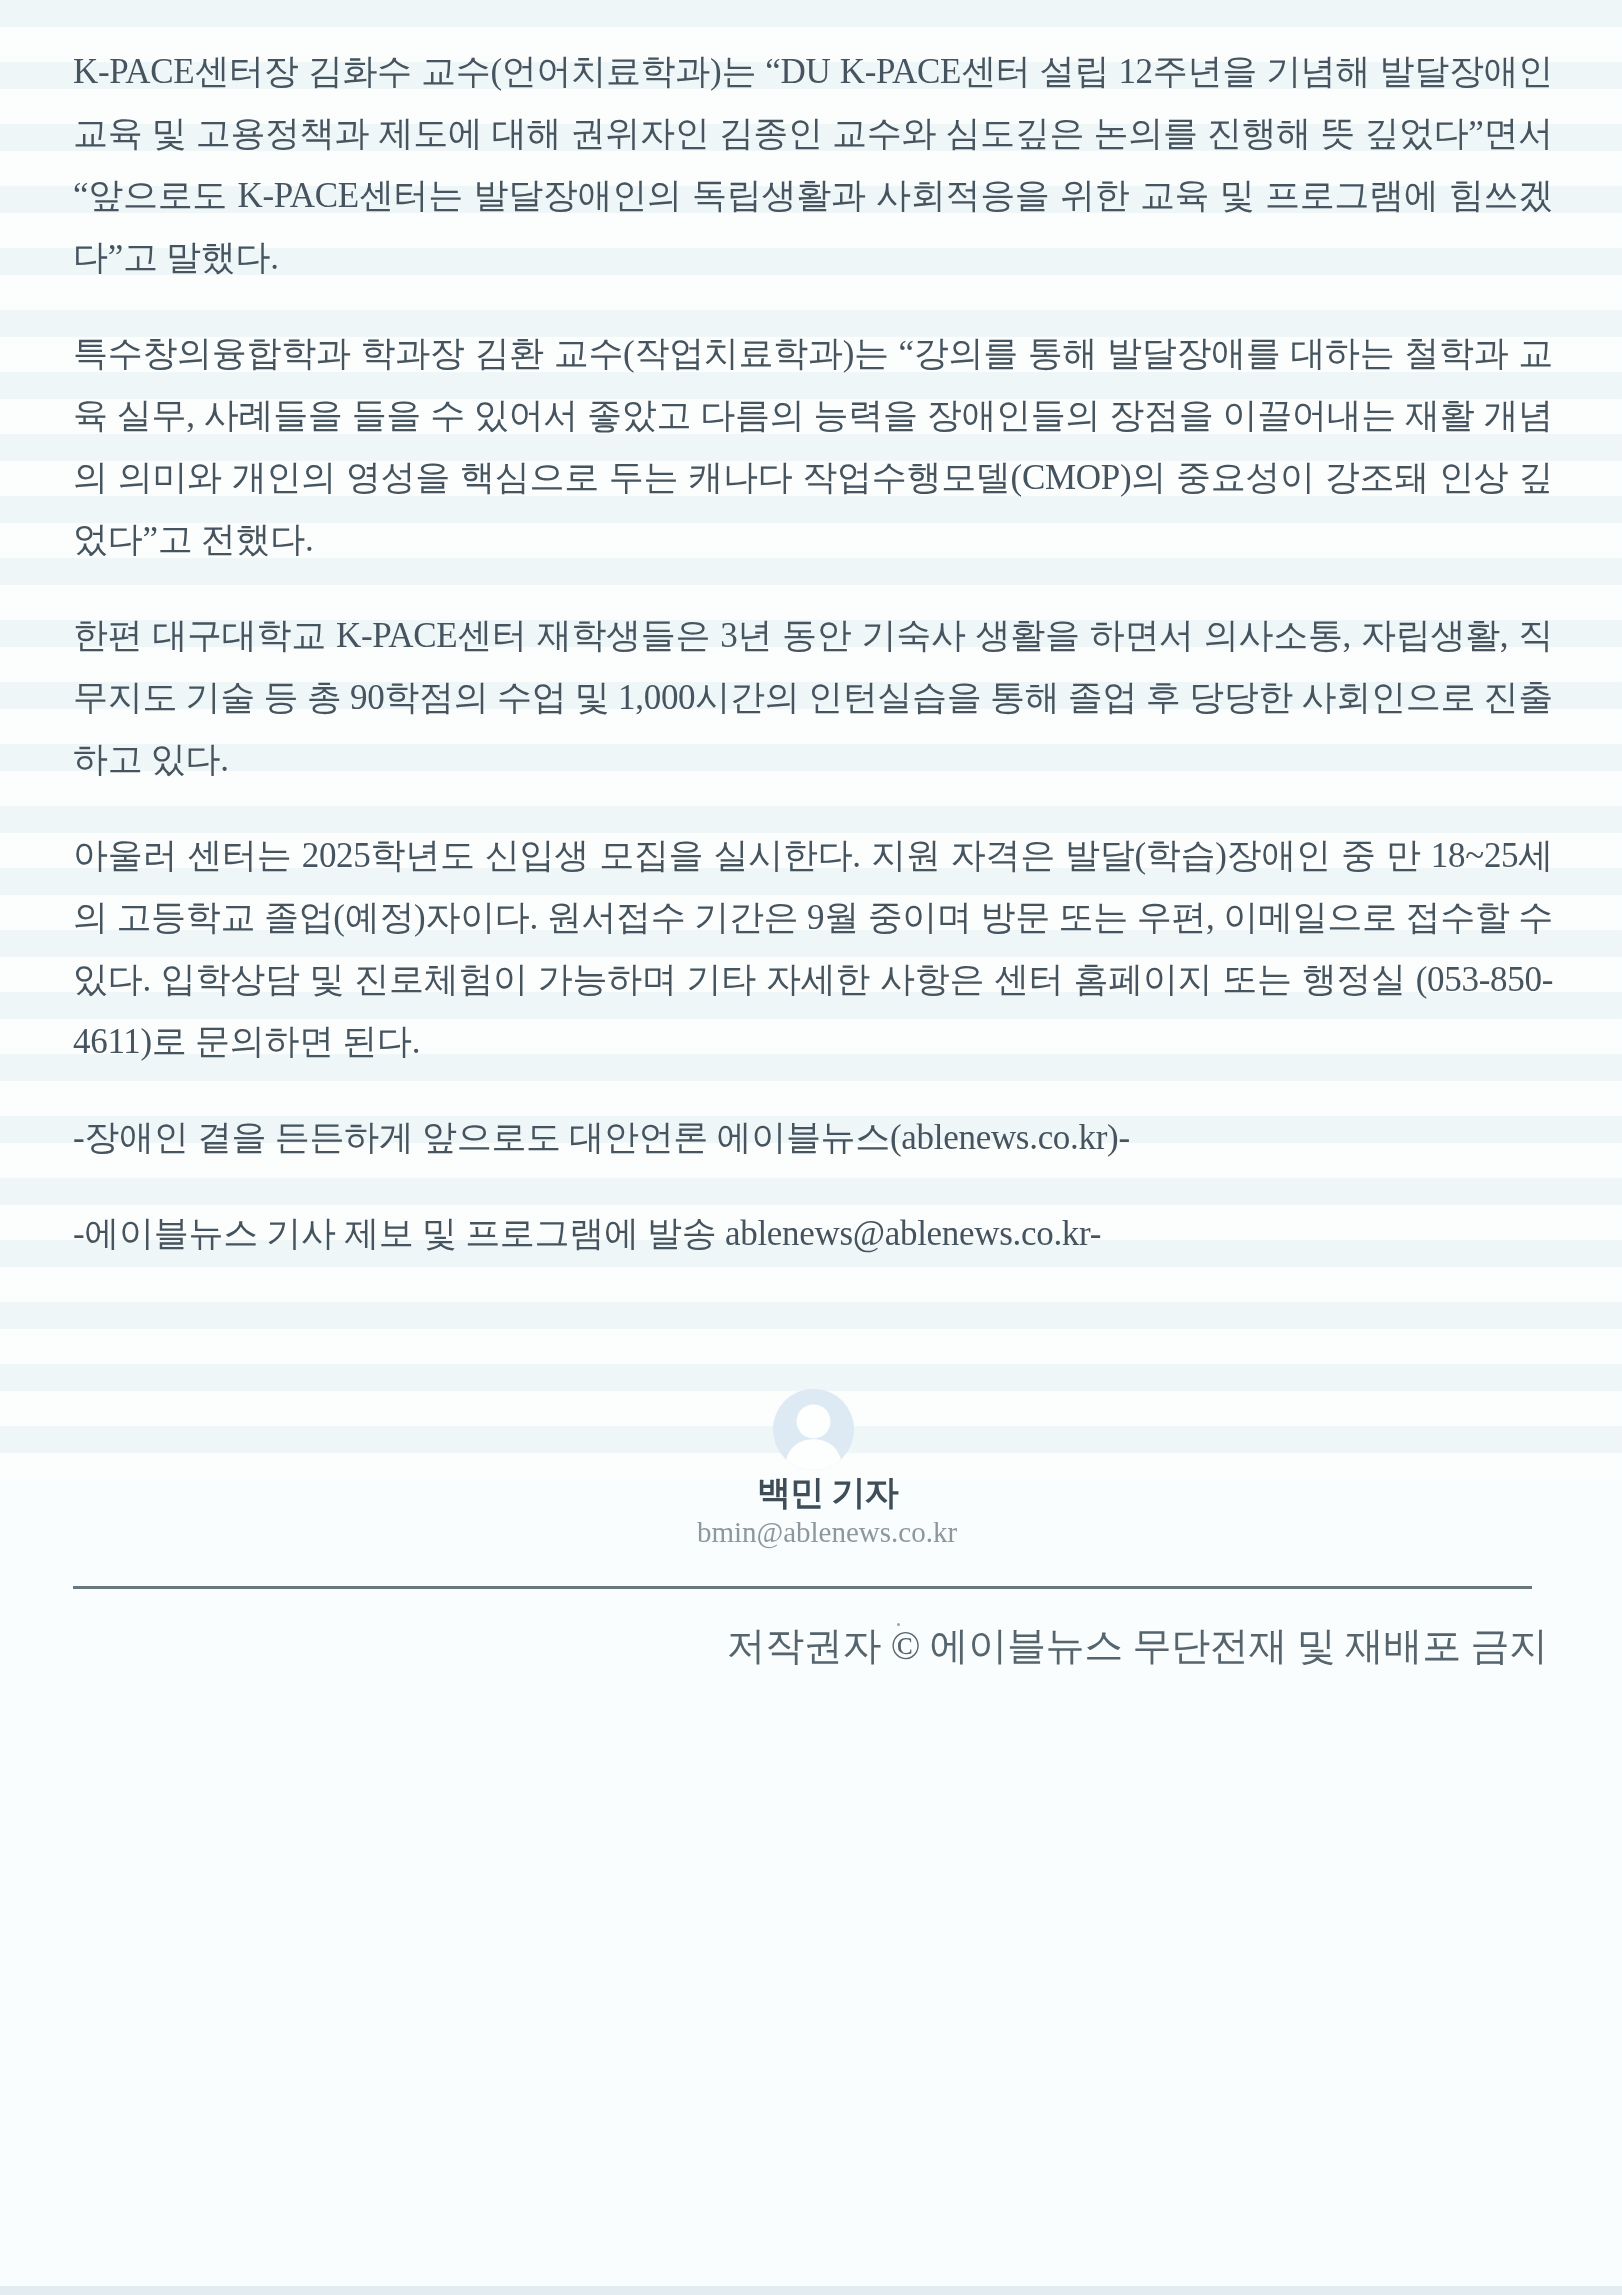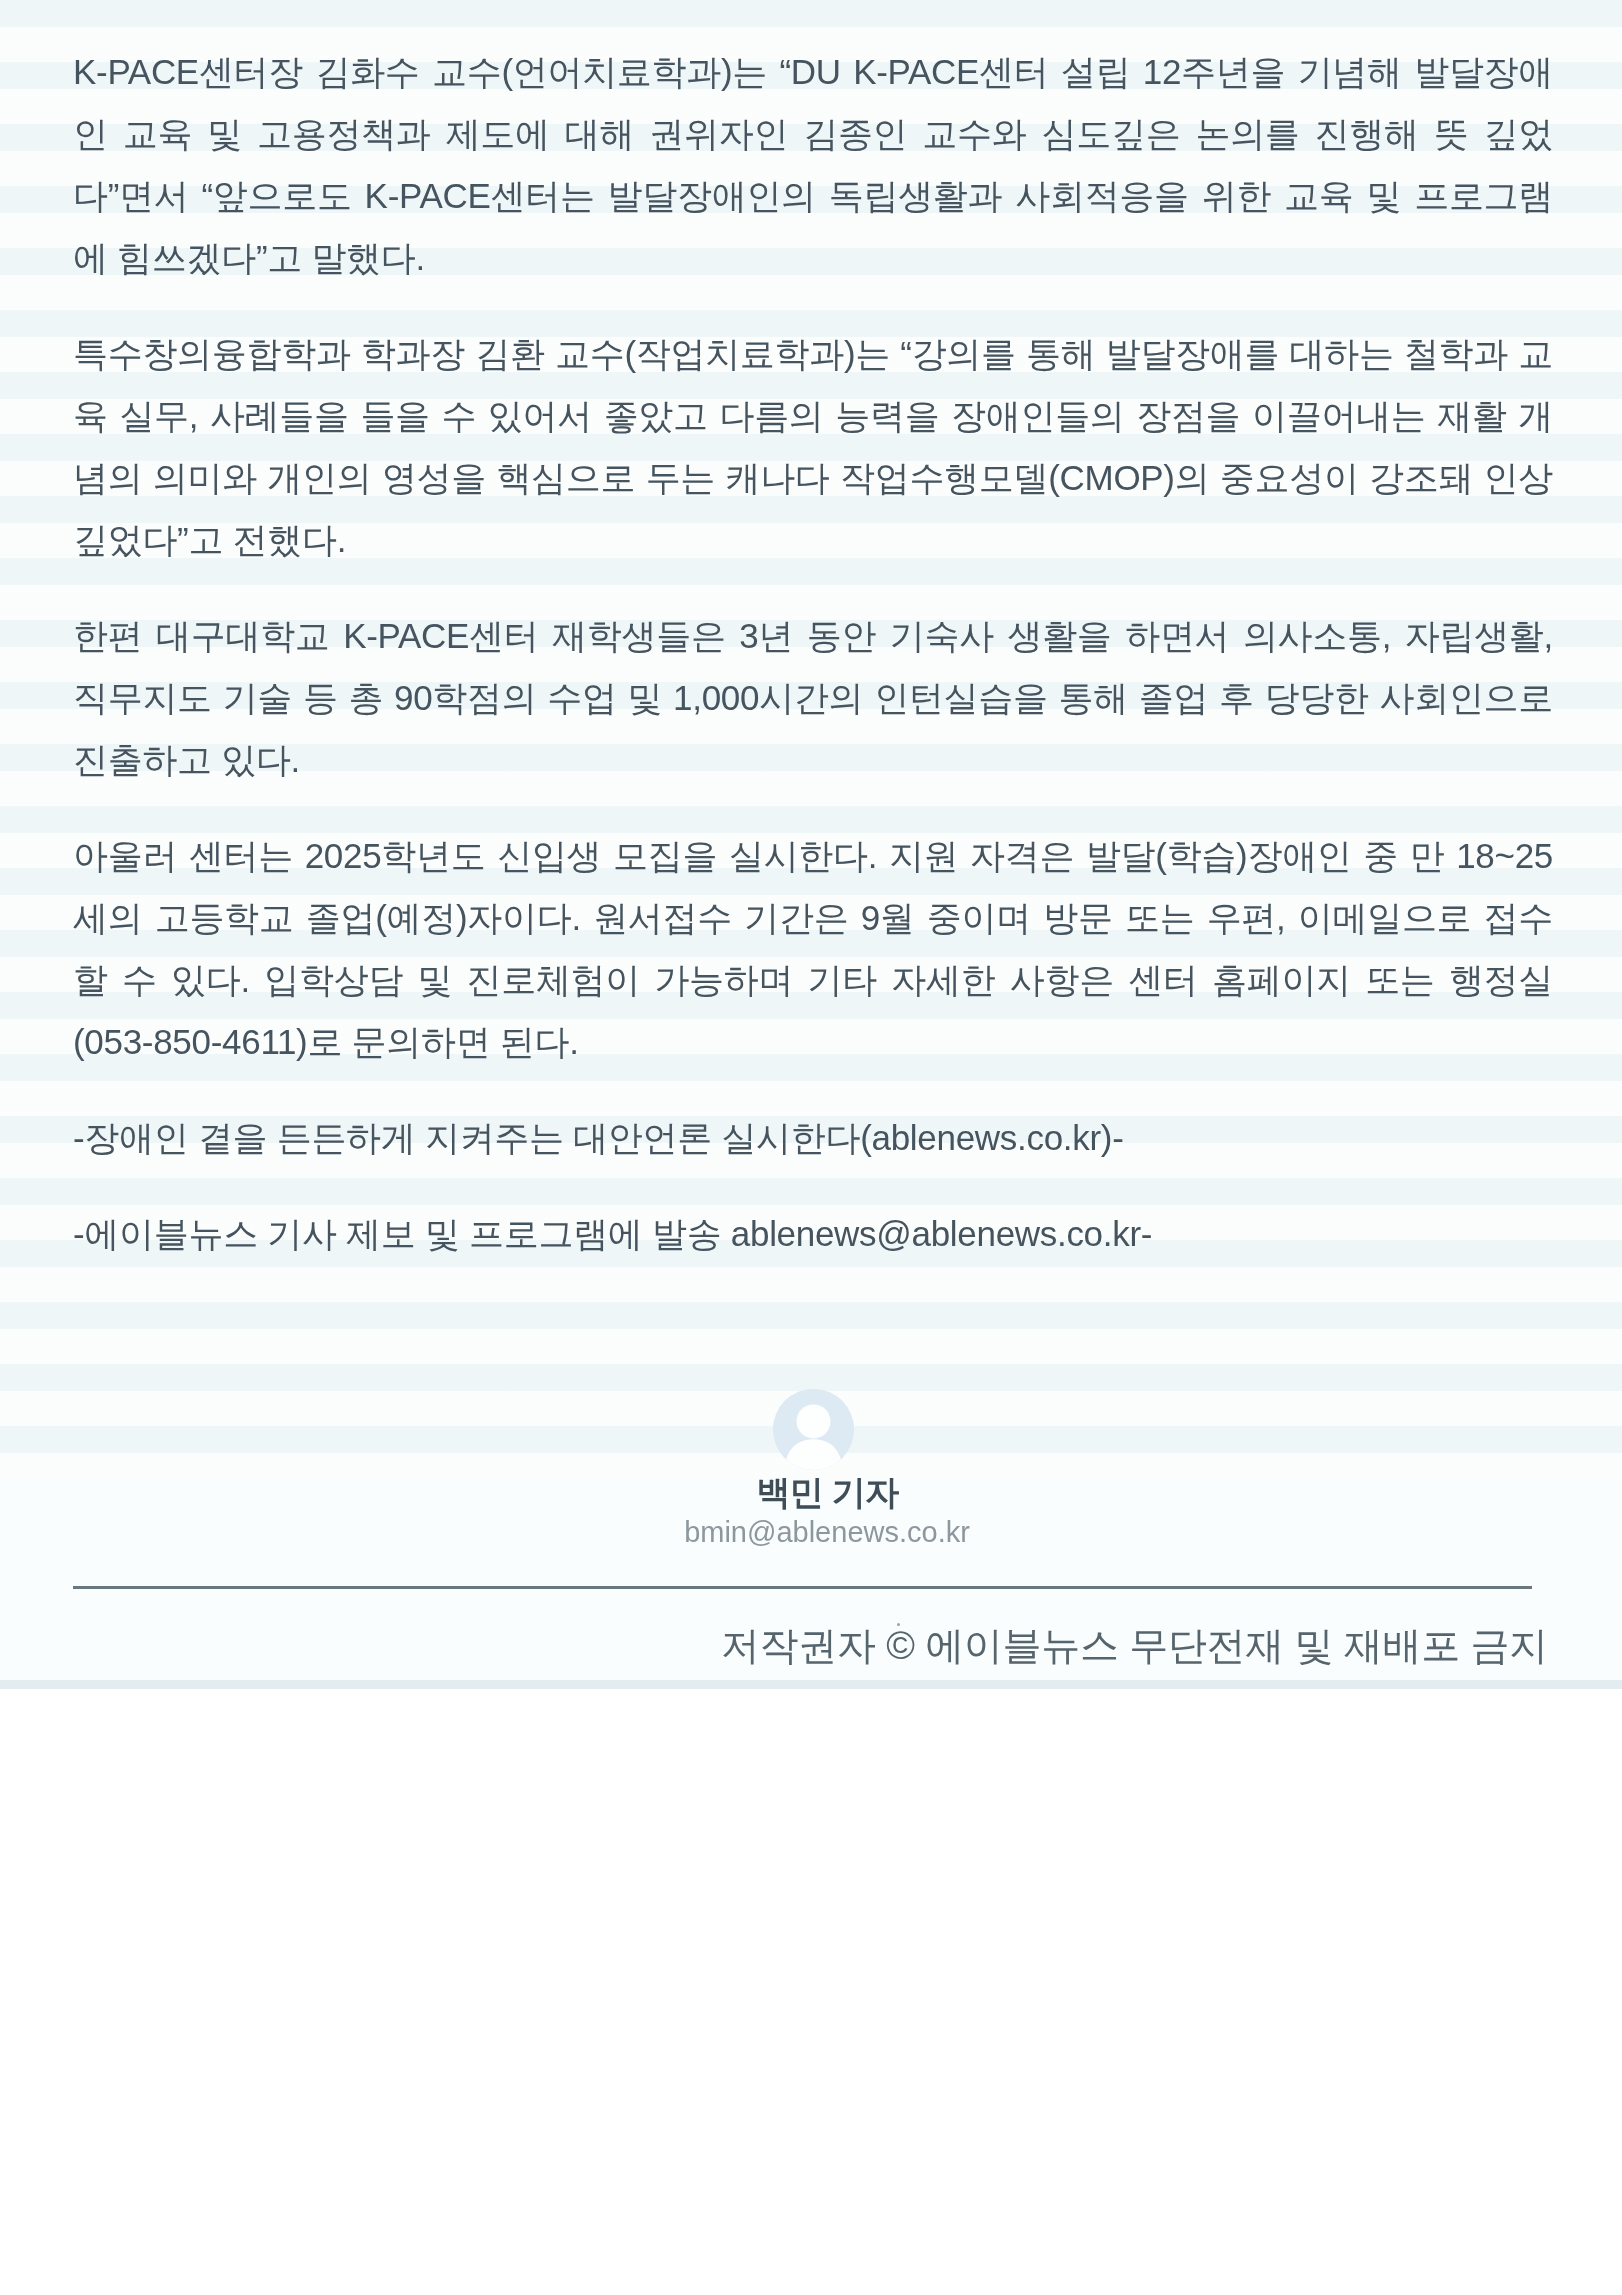--- a/index.html
+++ b/index.html
@@ -1,21 +1,21 @@
 <!DOCTYPE html>
 <html style="font-size:10.5px"><head>
 <meta charset="utf-8">
 <style>
   html, body { margin: 0; padding: 0; }
   .page {
     position: relative;
     width: 1623px;
-    height: 1689px;
+    height: 2295px;
     background: #fafdfd;
-    font-family: Liberation Sans, sans-serif;
+    font-family: Liberation Serif, serif;
     overflow: hidden;
   }
   
   .page::before {
     content: "";
     position: absolute;
     left: 0; top: 0; right: 0;
     height: 1479px;
     background: repeating-linear-gradient(
       180deg,
@@ -117,21 +117,21 @@
 <body>
 
 <div class="page">
   <div class="content">
 
     <p class="para">K-PACE센터장 김화수 교수(언어치료학과)는 “DU K-PACE센터 설립 12주년을 기념해 발달장애인 교육 및 고용정책과 제도에 대해 권위자인 김종인 교수와 심도깊은 논의를 진행해 뜻 깊었다”면서 “앞으로도 K-PACE센터는 발달장애인의 독립생활과 사회적응을 위한 교육 및 프로그램에 힘쓰겠다”고 말했다.</p>
     <p class="para">특수창의융합학과 학과장 김환 교수(작업치료학과)는 “강의를 통해 발달장애를 대하는 철학과 교육 실무, 사례들을 들을 수 있어서 좋았고 다름의 능력을 장애인들의 장점을 이끌어내는 재활 개념의 의미와 개인의 영성을 핵심으로 두는 캐나다 작업수행모델(CMOP)의 중요성이 강조돼 인상 깊었다”고 전했다.</p>
     <p class="para">한편 대구대학교 K-PACE센터 재학생들은 3년 동안 기숙사 생활을 하면서 의사소통, 자립생활, 직무지도 기술 등 총 90학점의 수업 및 1,000시간의 인턴실습을 통해 졸업 후 당당한 사회인으로 진출하고 있다.</p>
     <p class="para">아울러 센터는 2025학년도 신입생 모집을 실시한다. 지원 자격은 발달(학습)장애인 중 만 18~25세의 고등학교 졸업(예정)자이다. 원서접수 기간은 9월 중이며 방문 또는 우편, 이메일으로 접수할 수 있다. 입학상담 및 진로체험이 가능하며 기타 자세한 사항은 센터 홈페이지 또는 행정실 (053-850-4611)로 문의하면 된다.</p>
 
-    <p class="para tagline tagline-first">-장애인 곁을 든든하게 지켜주는 대안언론 실시한다(ablenews.co.kr)-</p>
+    <p class="para tagline tagline-first">-장애인 곁을 든든하게 앞으로도 대안언론 에이블뉴스(ablenews.co.kr)-</p>
     <p class="para tagline">-에이블뉴스 기사 제보 및 프로그램에 발송 ablenews@ablenews.co.kr-</p>
 
     <div class="reporter">
       <div class="avatar">
         <svg viewBox="0 0 100 100" aria-hidden="true">
           <circle cx="50" cy="50" r="50" fill="#dde9f3"></circle>
           <circle cx="50" cy="40" r="21" fill="#fdfefe"></circle>
           <path d="M14 104 C14 74 30 62 50 62 C70 62 86 74 86 104 Z" fill="#fdfefe"></path>
         </svg>
       </div>

